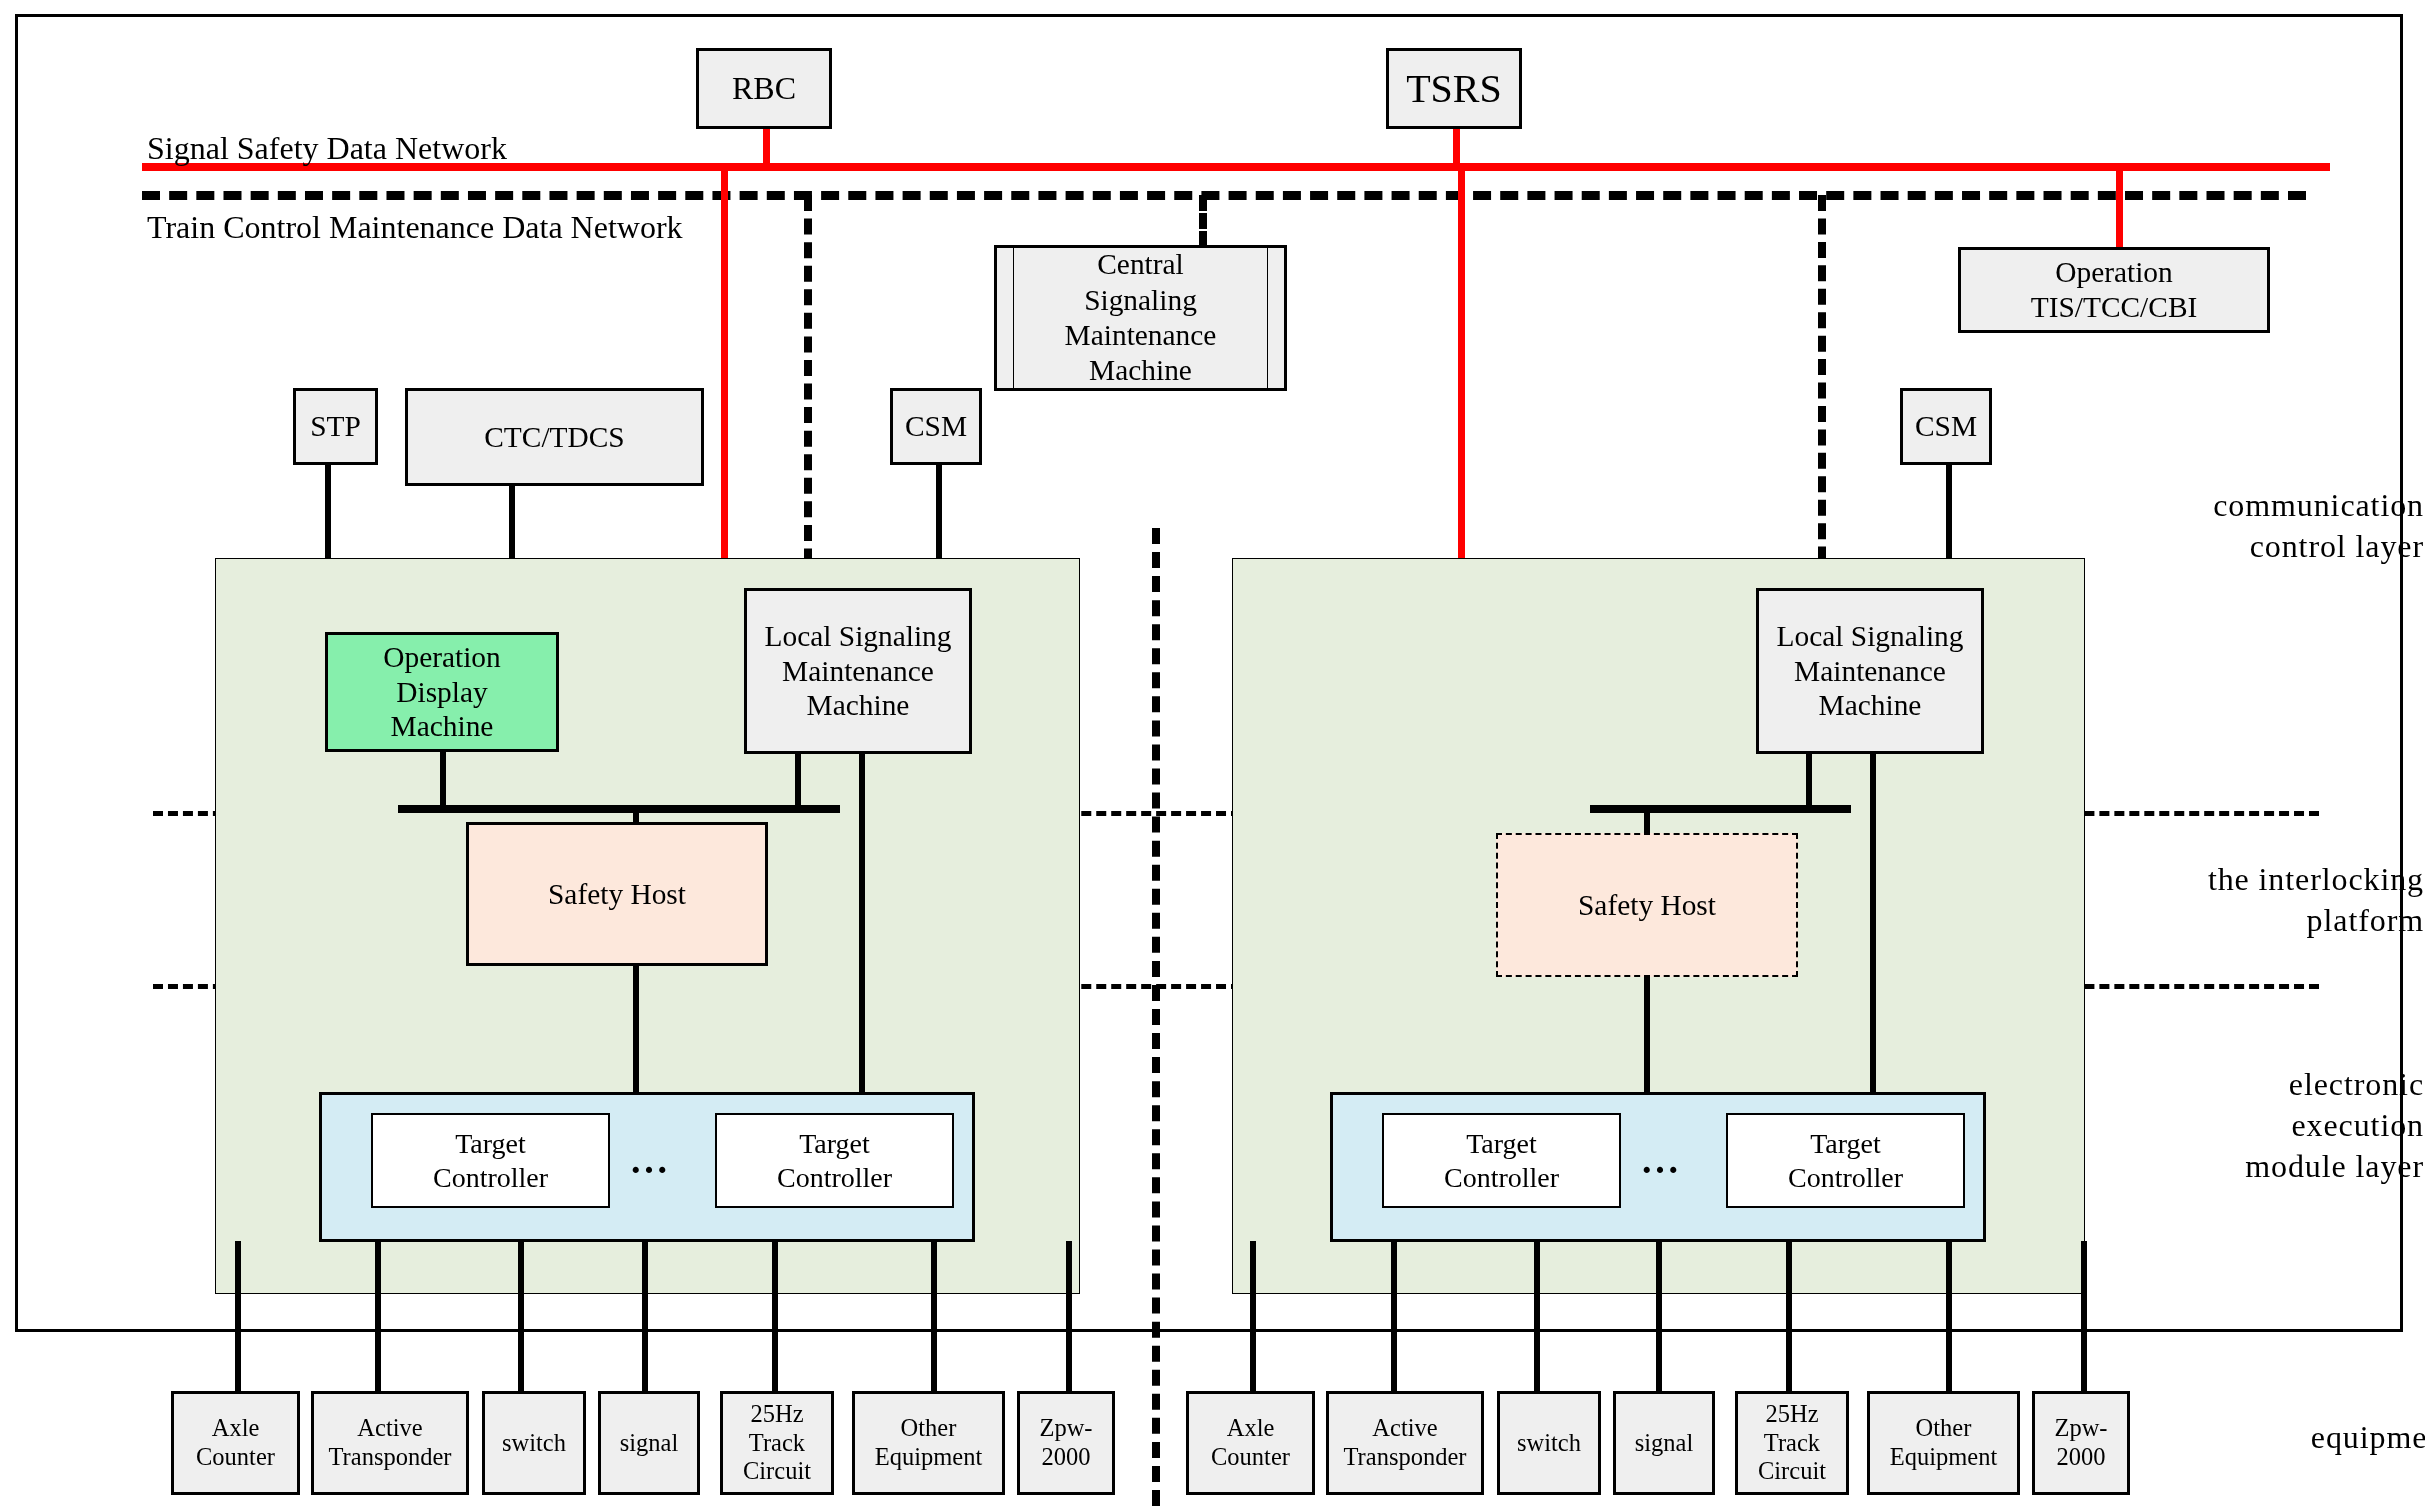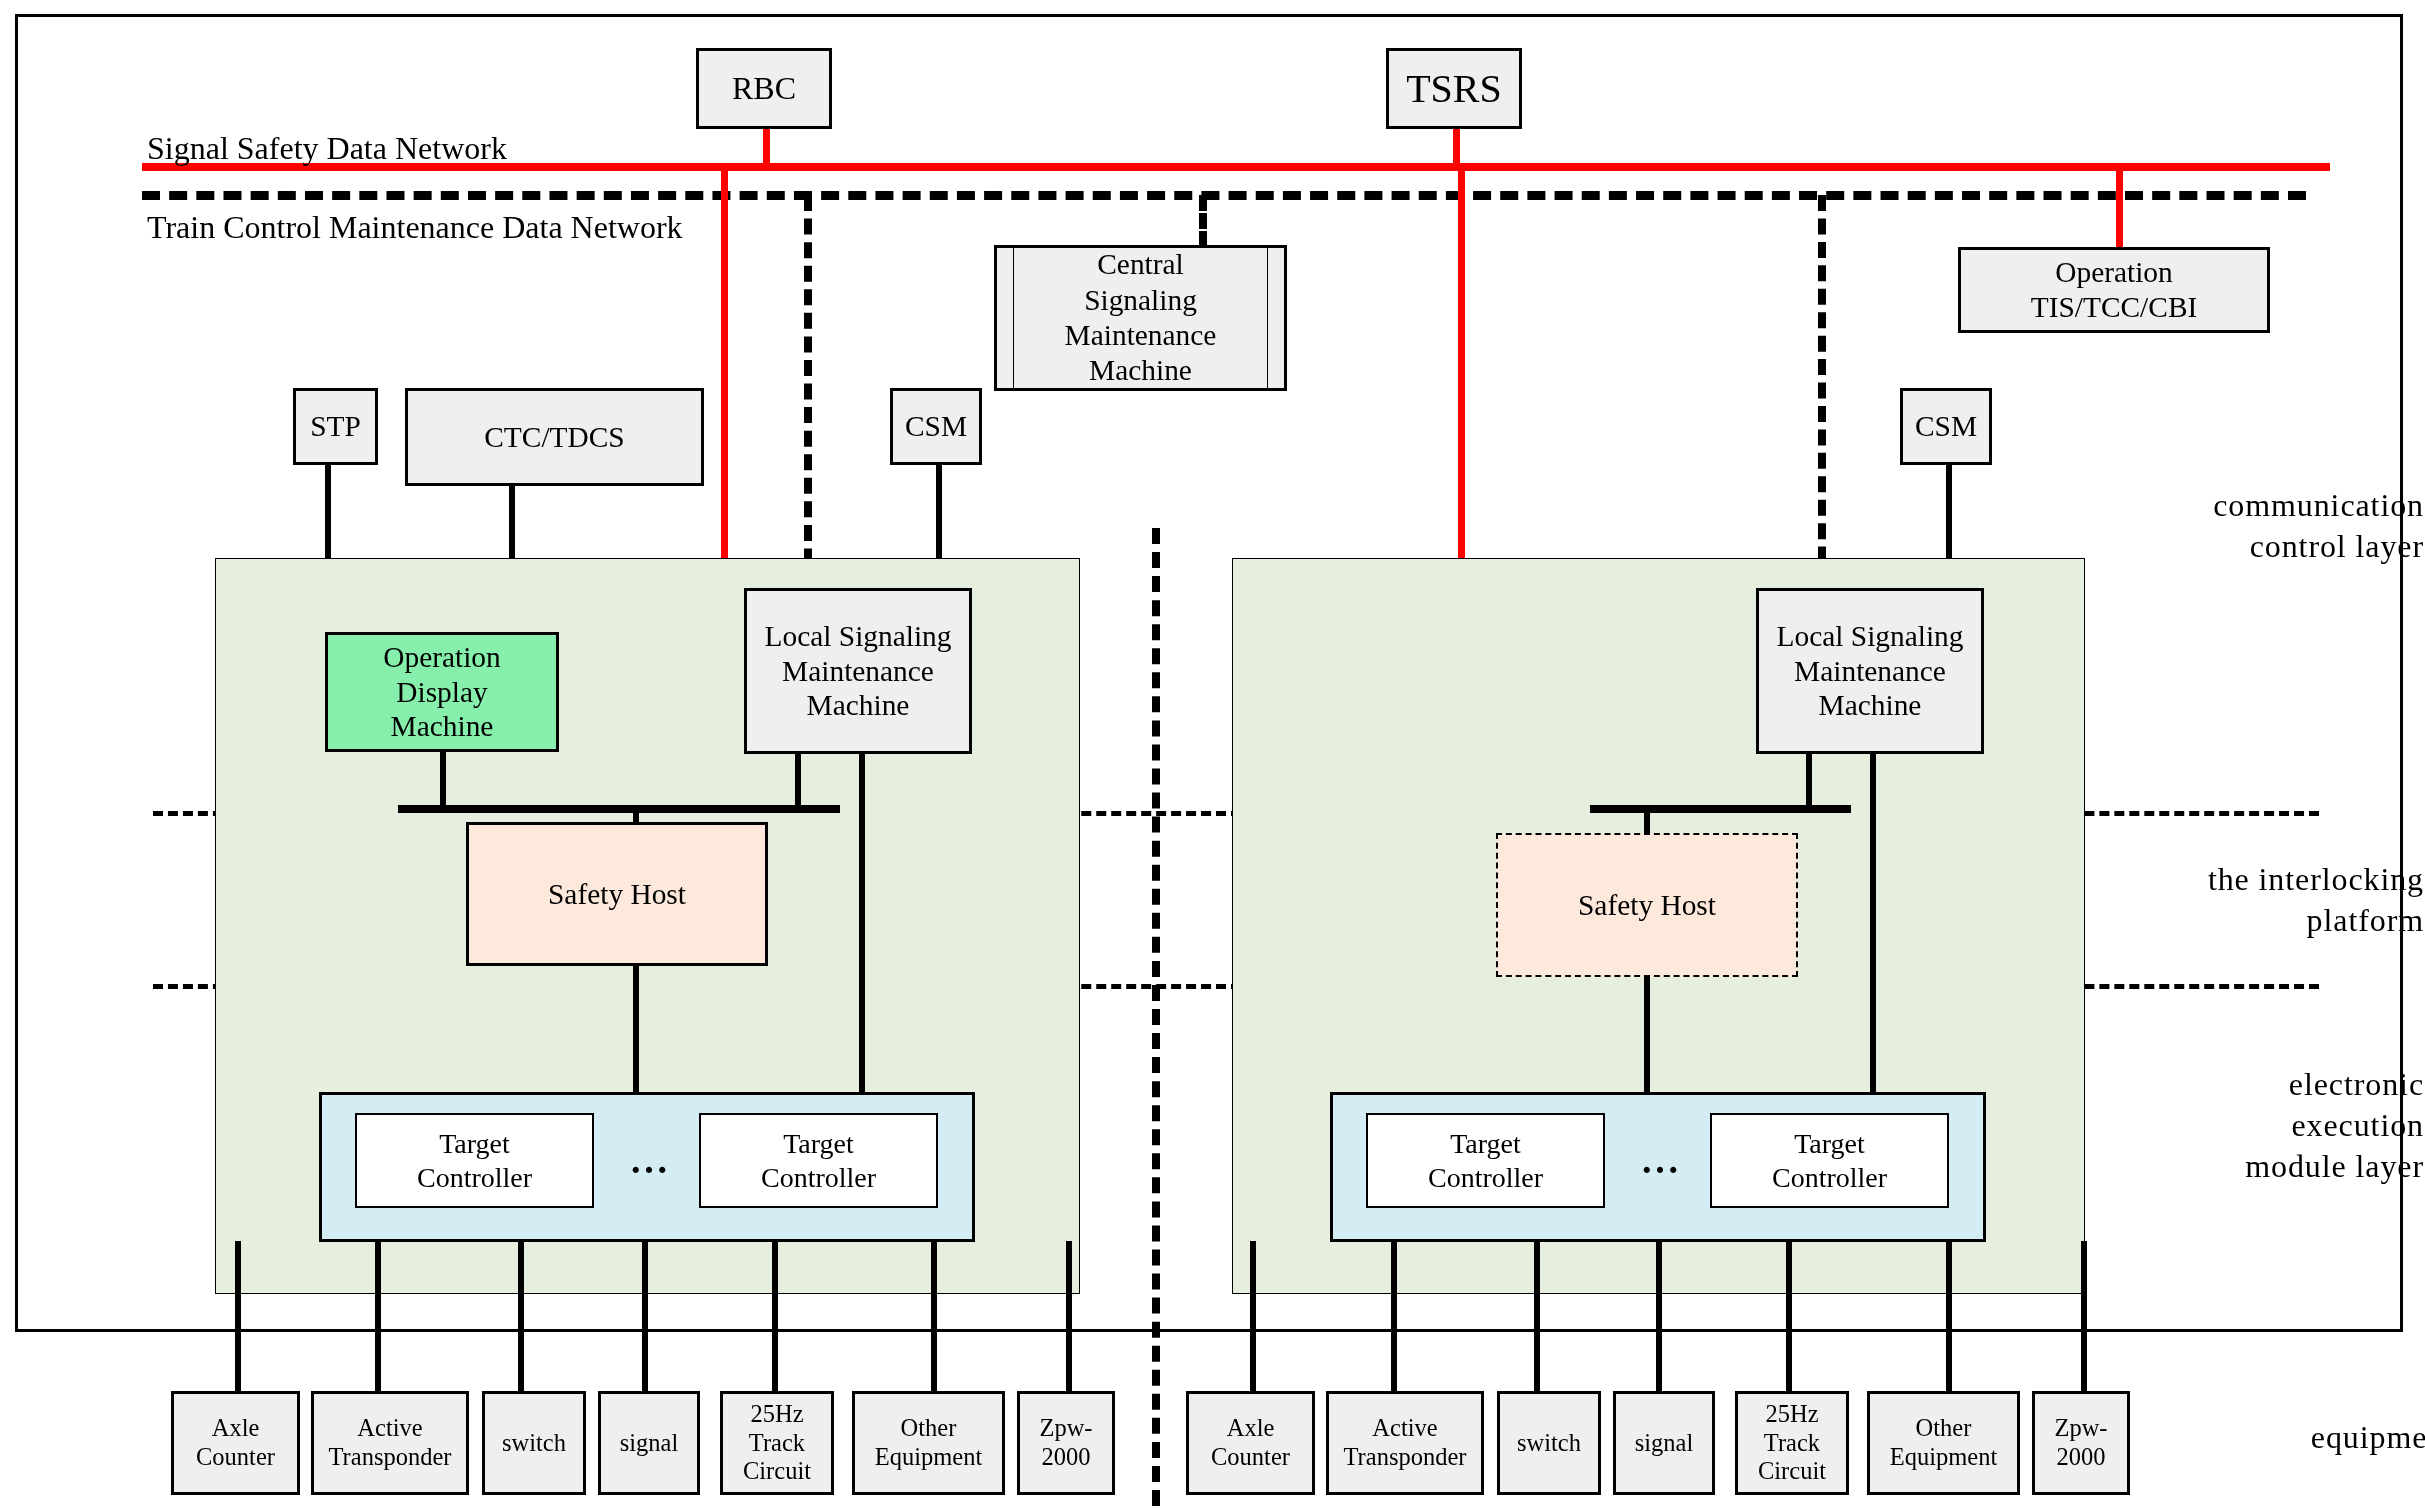--- a/index.html
+++ b/index.html
@@ -14,21 +14,21 @@
   .vline-red{width:6.7px;}
   .dashline-h{border-top:9.2px dashed #000;}
   .dashline-v{border-left:8.6px dashed #000;}
   .dashline-h-thin{border-top:5.5px dashed #000;}
   .blackline-v{background:#000;width:5.5px;}
   .busline{background:#000;height:8px;}
   
   .node{box-sizing:border-box;background:#efefef;border:3.1px solid #000;
         display:flex;align-items:center;justify-content:center;text-align:center;
         line-height:1.18;}
-  .node.white{background:#ffffff;}
+  .node.white{background:#ffffff;margin-left:16px;}
   .node.lav{background:#86efac;}
   .node.peach{background:#fde8dc;}
   .node.dashed{border:2.5px dashed #000;}
   
   .greenpanel{background:#e6eedd;border:1.8px solid #000;box-sizing:border-box;}
   .bluepanel{background:#d4ecf4;border:3.1px solid #000;box-sizing:border-box;}
   
   .netlabel{font-size:32px;white-space:nowrap;}
   .layerlabel{font-size:32px;line-height:1.28;text-align:right;
               font-family:"Liberation Serif","DejaVu Serif",serif;letter-spacing:0.9px;}

